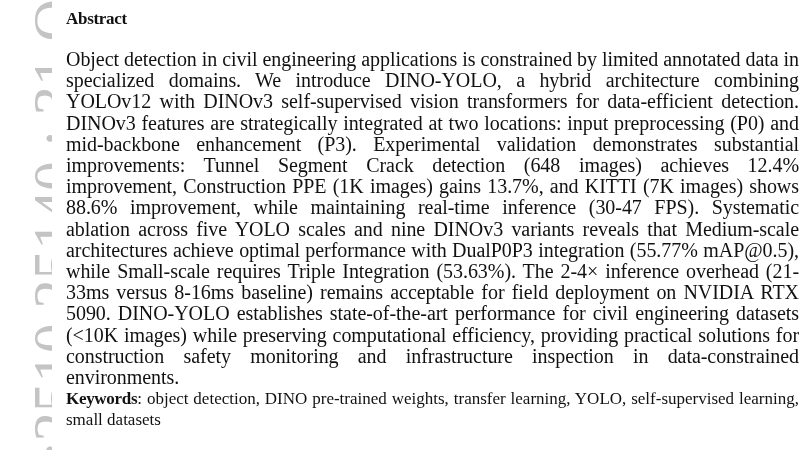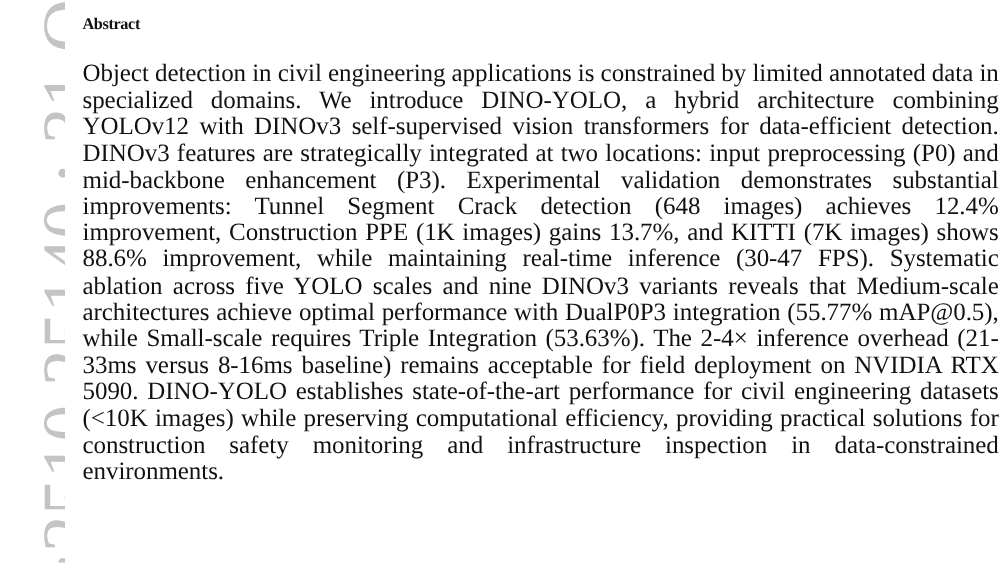--- a/index.html
+++ b/index.html
@@ -37,21 +37,21 @@
       line-height: 1;
     }
     .content {
       position: absolute;
       left: 66px;
       top: 8px;
       width: 733px;
     }
     .heading {
       font-weight: bold;
-      font-size: 13px;
+      font-size: 17px;
       margin: 0 0 19px 0;
       line-height: 22px;
       letter-spacing: -0.3px;
     }
     .abstract-body {
       font-size: 20px;
       line-height: 21.2px;
       text-align: justify;
       margin: 0;
       letter-spacing: -0.05px;
@@ -70,13 +70,14 @@
 </head>
 <body>
 
 <div class="watermark">
   <div class="watermark-text">:2510.25140 : 31 Oc</div>
 </div>
 
 <div class="content">
   <h2 class="heading">Abstract</h2>
   <p class="abstract-body">Object detection in civil engineering applications is constrained by limited annotated data in specialized domains. We introduce DINO-YOLO, a hybrid architecture combining YOLOv12 with DINOv3 self-supervised vision transformers for data-efficient detection. DINOv3 features are strategically integrated at two locations: input preprocessing (P0) and mid-backbone enhancement (P3). Experimental validation demonstrates substantial improvements: Tunnel Segment Crack detection (648 images) achieves 12.4% improvement, Construction PPE (1K images) gains 13.7%, and KITTI (7K images) shows 88.6% improvement, while maintaining real-time inference (30-47 FPS). Systematic ablation across five YOLO scales and nine DINOv3 variants reveals that Medium-scale architectures achieve optimal performance with DualP0P3 integration (55.77% mAP@0.5), while Small-scale requires Triple Integration (53.63%). The 2-4× inference overhead (21-33ms versus 8-16ms baseline) remains acceptable for field deployment on NVIDIA RTX 5090. DINO-YOLO establishes state-of-the-art performance for civil engineering datasets (&lt;10K images) while preserving computational efficiency, providing practical solutions for construction safety monitoring and infrastructure inspection in data-constrained environments.</p>
+  <p class="keywords"><span class="keywords-label">Keywords</span><span>: </span><span>object detection, DINO pre-trained weights, transfer learning, YOLO, self-supervised learning, small datasets</span></p>
 </div>
 
 </body></html>

